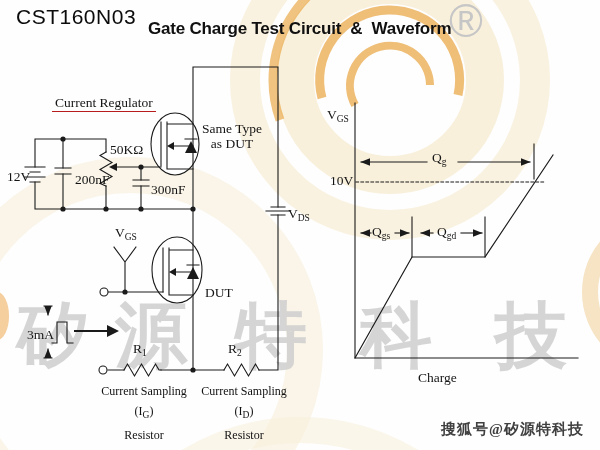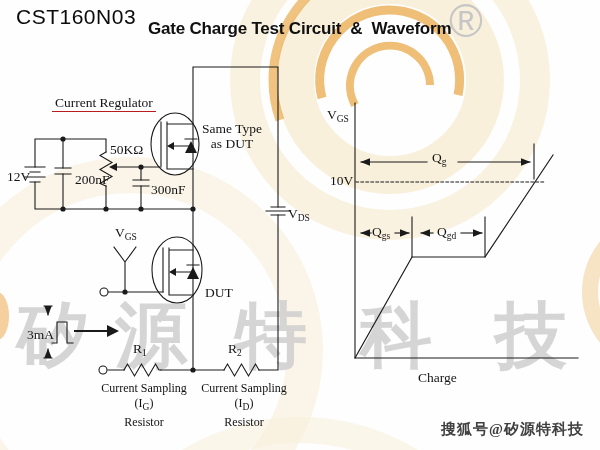--- a/index.html
+++ b/index.html
@@ -17,21 +17,21 @@
   .regmark{position:absolute;left:449px;top:-6px;font-family:"Liberation Sans",sans-serif;
            font-size:46px;color:#c6c6c6;}
   .cur-reg{position:absolute;left:52px;top:95px;font-size:13.5px;border-bottom:1px solid #b91c1c;
            padding:0 3px 1px 3px;}
   .center{text-align:center;}
   .wm-cn span{position:absolute;font-size:72px;font-weight:bold;color:#cfcfcf;opacity:.85;}
   .wm-brand{position:absolute;left:6px;top:366px;font-family:"Liberation Sans",sans-serif;
             font-weight:bold;font-size:70px;color:#d6d6d6;letter-spacing:3px;white-space:nowrap;}
   .footer-wm{position:absolute;left:441px;top:420px;font-size:15px;font-weight:bold;
              color:#404040;letter-spacing:1px;white-space:nowrap;}
-  .cap{position:absolute;font-size:12px;line-height:15px;width:104px;text-align:center;}
+  .cap{position:absolute;font-size:12px;line-height:20px;width:104px;text-align:center;}
 </style>
 </head>
 <body>
 
 <div class="stage">
 
   <svg class="abs" style="left:0;top:0" width="600" height="450" viewBox="0 0 600 450">
     <g fill="none">
       <circle cx="390" cy="80" r="145" stroke="#f6e9cc" stroke-width="30" opacity="0.6"></circle>
       <circle cx="390" cy="80" r="95" stroke="#f4e3bf" stroke-width="38" opacity="0.55"></circle>

